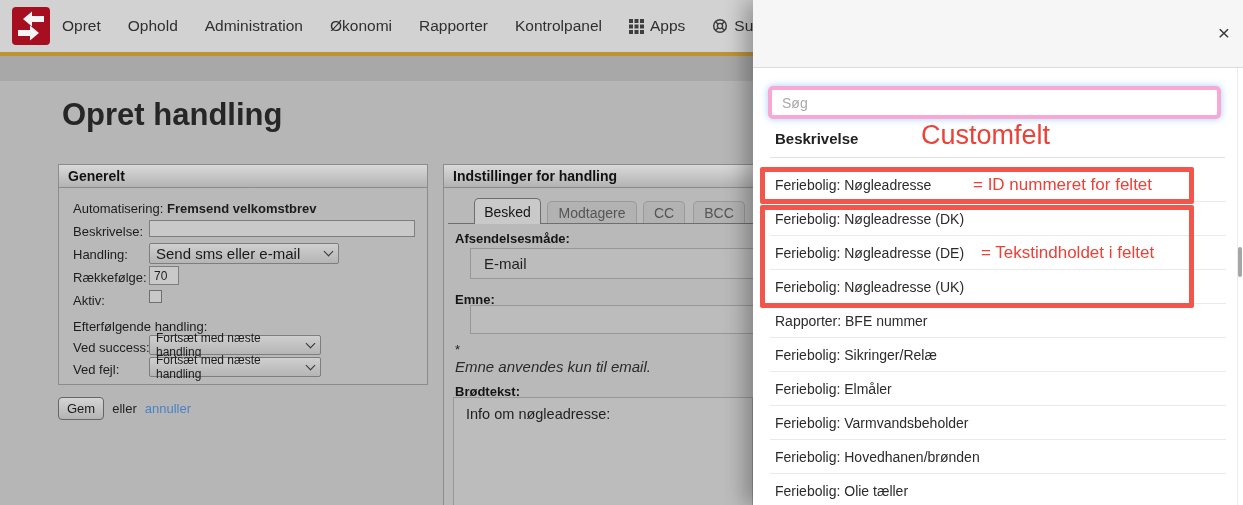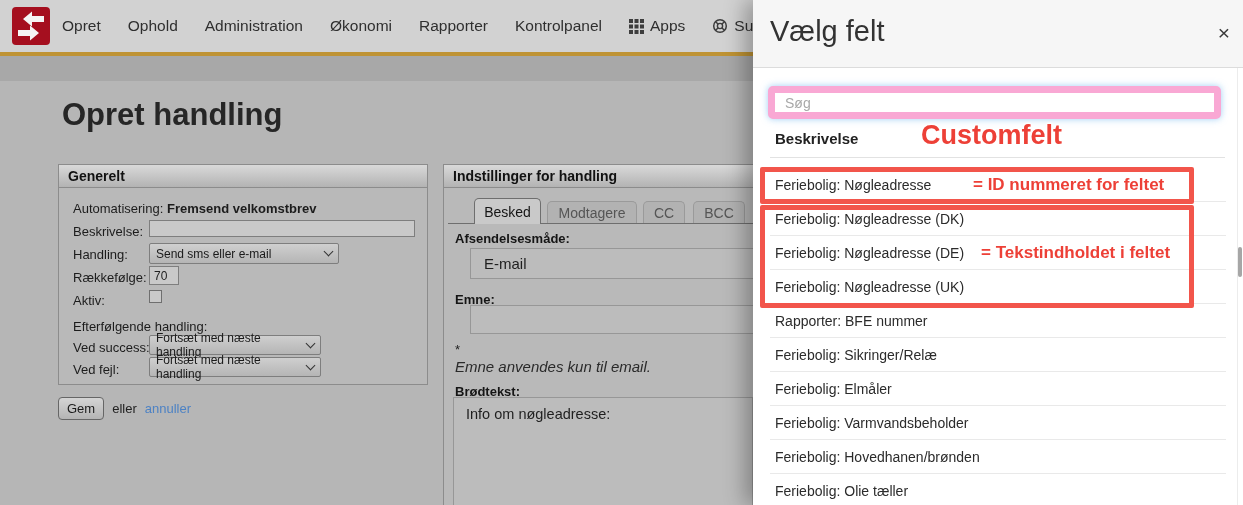--- a/index.html
+++ b/index.html
@@ -24,21 +24,21 @@
     height:23px; background:linear-gradient(#d9d9d9,#b3b3b3);
     border-bottom:1px solid #8c8c8c; font-size:14px; font-weight:bold; color:#111;
     line-height:23px; padding-left:9px;
   }
   #fs-general { left:58px; top:164px; width:370px; height:221px; }
   #fs-settings { left:443px; top:164px; width:560px; height:600px; }
 
   .flabel { position:absolute; left:14px; font-size:13px; color:#1c1c1c; }
   .txt-input { position:absolute; background:#c9c9c9; border:1px solid #7e7e7e; font-size:12px; color:#222; padding:0 4px; font-family:"Liberation Sans",sans-serif; }
   .sel { position:absolute; background:linear-gradient(#cfcfcf,#b5b5b5); border:1px solid #7e7e7e; border-radius:2px;
-         display:flex; align-items:center; justify-content:space-between; font-size:12px; color:#1a1a1a; padding:0 6px; cursor:pointer; }
+         display:flex; align-items:center; justify-content:space-between; font-size:15px; color:#1a1a1a; padding:0 6px; cursor:pointer; }
   .chev { width:7px; height:7px; border-right:1.6px solid #333; border-bottom:1.6px solid #333; transform:rotate(45deg); margin-top:-4px; flex:0 0 auto; }
   .checkbox { position:absolute; width:13px; height:13px; background:#c9c9c9; border:1px solid #6f6f6f; cursor:pointer; }
 
   .save-row { position:absolute; left:58px; top:397px; display:flex; align-items:center; gap:8px; }
   .btn { min-width:38px; height:23px; padding:0 8px; background:linear-gradient(#d4d4d4,#b4b4b4);
          border:1px solid #666; border-radius:4px; font-size:13px; color:#1a1a1a; cursor:pointer; font-family:"Liberation Sans",sans-serif; }
   .plain-txt { font-size:13px; color:#222; }
   .link { font-size:13px; color:#4d82c4; cursor:pointer; }
 
   
@@ -54,37 +54,37 @@
   .textarea { position:absolute; left:9px; width:300px; height:280px; background:#bcbcbc; border:1px solid #979797;
               font-size:14.5px; color:#1f1f1f; padding:8px 12px; resize:none; font-family:"Liberation Sans",sans-serif; }
 
   
   .drawer { position:absolute; left:753px; top:0; width:490px; height:505px; background:#fff; box-shadow:-8px 0 20px rgba(0,0,0,0.30); }
   .drawer-hd { position:absolute; left:0; top:0; width:100%; height:68px; background:#f6f6f6; border-bottom:1px solid #dcdcdc; }
   .drawer-title { position:absolute; left:17px; top:15px; font-size:29px; font-weight:500; color:#333; }
   .drawer-close { position:absolute; right:13px; top:22px; font-size:21px; color:#3a3a3a; cursor:pointer; line-height:1; }
   .search {
     position:absolute; left:15px; top:86px; width:453px; height:33px; border-radius:5px;
-    border:7px solid #f9a8d4; box-shadow:0 0 7px rgba(82,168,236,0.55); outline:none;
+    border:4px solid #f9a8d4; box-shadow:0 0 7px rgba(82,168,236,0.55); outline:none;
     padding:0 10px; font-size:14px; color:#333; font-family:"Liberation Sans",sans-serif;
   }
   .search::placeholder { color:#a8a8a8; }
   .list-header { position:absolute; left:22px; top:130px; font-size:15px; font-weight:bold; color:#222; }
   .hd-divider { position:absolute; left:17px; top:157px; width:455px; height:1px; background:#e2e2e2; }
   .field-list { position:absolute; left:17px; top:168px; width:456px; }
   .field-row { height:34px; display:flex; align-items:center; padding-left:5px; border-bottom:1px solid #e9e9e9;
                font-size:14px; color:#2b2b2b; cursor:pointer; }
   .scroll-track { position:absolute; left:484px; top:68px; width:1px; height:437px; background:#ececec; }
   .scroll-thumb { position:absolute; left:485px; top:247px; width:4px; height:30px; background:#a6a6a6; border-radius:2px; cursor:pointer; }
 
   
   .anno-box { position:absolute; border:5px solid #f2554b; border-radius:2px; pointer-events:none; }
   #anno-box-1 { left:7px; top:167px; width:434px; height:37px; }
   #anno-box-2 { left:7px; top:205px; width:434px; height:103px; }
-  .anno-text { position:absolute; color:#ed4037; font-weight:bold; white-space:nowrap; pointer-events:none;
+  .anno-text { position:absolute; color:#ed4037; font-weight:normal; white-space:nowrap; pointer-events:none;
                text-shadow:0 0 2px #fff, 0 0 3px #fff, 1px 1px 2px #fff, -1px -1px 2px #fff, 1px -1px 2px #fff, -1px 1px 2px #fff; }
   #anno-customfelt { left:168px; top:120px; font-size:27px; }
   #anno-id { left:220px; top:175px; font-size:17px; }
   #anno-tekst { left:228px; top:243px; font-size:17px; }
 </style>
 </head>
 <body>
 
 <div id="app">
 
@@ -188,21 +188,20 @@
     <span class="blabel" style="top:127px;">Emne:</span>
     <div class="big-box" style="top:140px; height:29px;"></div>
     <span class="note-star" style="top:177px;">*</span>
     <span class="note-italic" style="top:193px;">Emne anvendes kun til email.</span>
     <span class="blabel" style="top:219px;">Brødtekst:</span>
     <textarea class="textarea" style="top: 232px;">Info om nøgleadresse:</textarea>
   </div>
 
   <div class="drawer">
     <div class="drawer-hd">
-      <span class="drawer-title">Vælg felt</span>
       <span class="drawer-close">×</span>
     </div>
     <input class="search" placeholder="Søg" style="">
     <span class="list-header">Beskrivelse</span>
     <div class="hd-divider"></div>
 
     <div class="field-list">
       <div class="field-row">Feriebolig: Nøgleadresse</div>
       <div class="field-row">Feriebolig: Nøgleadresse (DK)</div>
       <div class="field-row">Feriebolig: Nøgleadresse (DE)</div>

